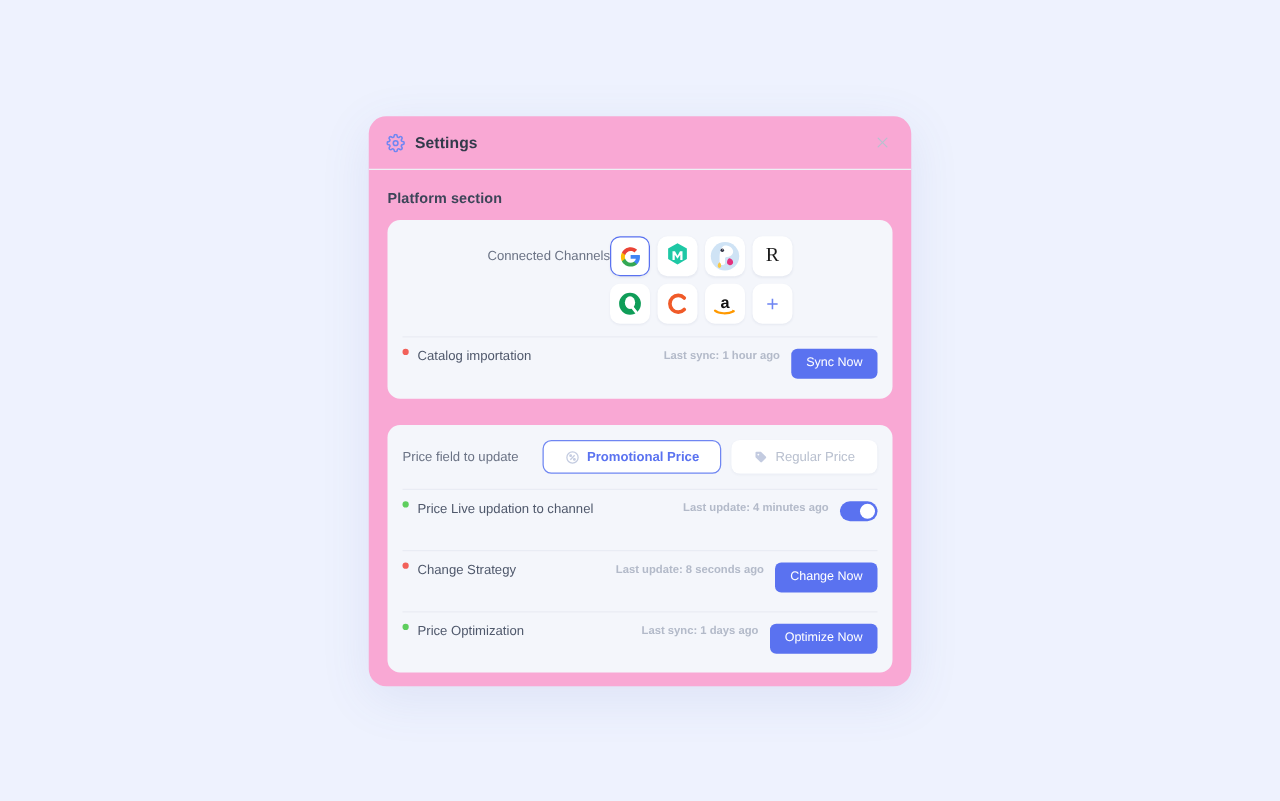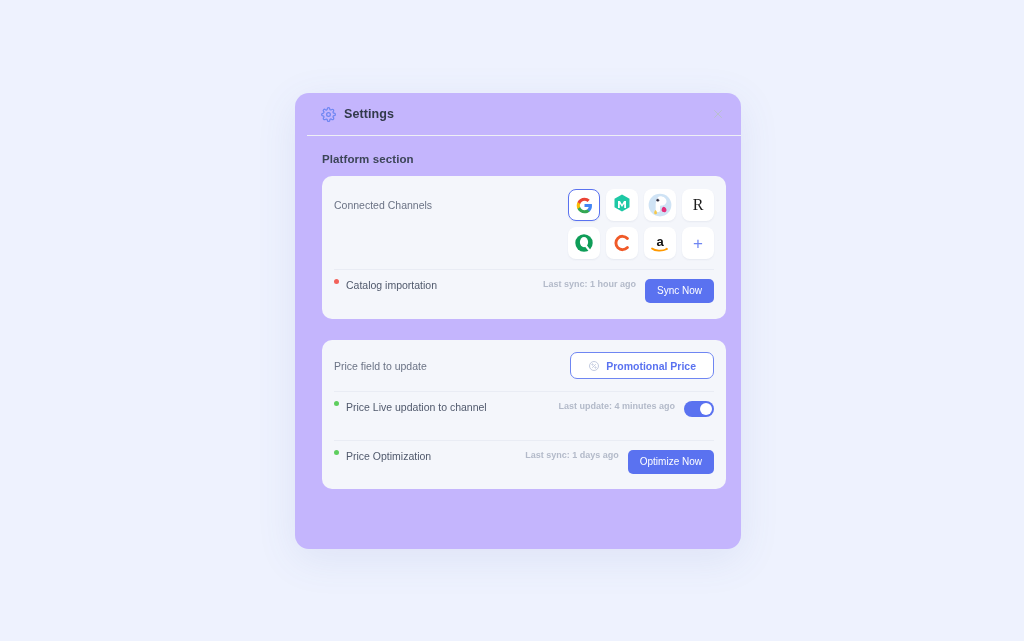--- a/index.html
+++ b/index.html
@@ -21,25 +21,24 @@
     height: 641px;
   }
 
   
   .modal {
     position: absolute;
     left: 295px;
     top: 93px;
     width: 434px;
     height: 456px;
-    background: #c4b5fd;
+    background: #f9a8d4;
     border-radius: 14px;
     box-shadow: 0 10px 40px rgba(80, 100, 180, 0.10);
     overflow: hidden;
-    padding-left: 12px;
   }
 
   .modal-header {
     height: 43px;
     border-bottom: 1px solid #eef0f5;
     display: flex;
     align-items: center;
     padding: 0 14px 0 14px;
     box-sizing: border-box;
   }
@@ -85,21 +84,21 @@
     background: #f4f6fb;
     border-radius: 10px;
     padding: 0 12px;
     box-sizing: border-box;
   }
 
   
   .channels-row {
     display: flex;
     align-items: flex-start;
-    justify-content: space-between;
+    justify-content: center;
     padding: 13px 0 10px 0;
   }
   .row-label {
     font-size: 10.5px;
     color: #6b7385;
     padding-top: 10px;
   }
   .channel-grid {
     display: grid;
     grid-template-columns: repeat(4, 32px);
@@ -368,33 +367,48 @@
                   <svg width="12" height="12" viewBox="0 0 24 24" fill="none" stroke="#c3cbe0" stroke-width="2">
                     <circle cx="12" cy="12" r="9"></circle>
                     <line x1="8.5" y1="15.5" x2="15.5" y2="8.5"></line>
                     <circle cx="9" cy="9" r="1.3"></circle>
                     <circle cx="15" cy="15" r="1.3"></circle>
                   </svg>
                 </span>
                 <span>Promotional Price</span>
               </div>
 
+              <div class="seg inactive">
+                <span>
+                  <svg width="11" height="11" viewBox="0 0 24 24" fill="#c3cbe0">
+                    <path d="M21 11.5L12.5 3H5a2 2 0 0 0-2 2v7.5L11.5 21a2 2 0 0 0 2.8 0l6.7-6.7a2 2 0 0 0 0-2.8z"></path>
+                    <circle cx="8" cy="8" r="1.6" fill="#ffffff"></circle>
+                  </svg>
+                </span>
+                <span>Regular Price</span>
+              </div>
 
             </div>
           </div>
 
           <div class="status-row bordered">
             <span class="dot green"></span>
             <span class="status-label">Price Live updation to channel</span>
             <span class="meta">Last update: 4 minutes ago</span>
             <div class="toggle">
               <span class="knob"></span>
             </div>
           </div>
 
+          <div class="status-row bordered">
+            <span class="dot red"></span>
+            <span class="status-label">Change Strategy</span>
+            <span class="meta">Last update: 8 seconds ago</span>
+            <button class="btn-primary">Change Now</button>
+          </div>
 
           <div class="status-row bordered">
             <span class="dot green"></span>
             <span class="status-label">Price Optimization</span>
             <span class="meta">Last sync: 1 days ago</span>
             <button class="btn-primary">Optimize Now</button>
           </div>
 
         </div>
       </div>

